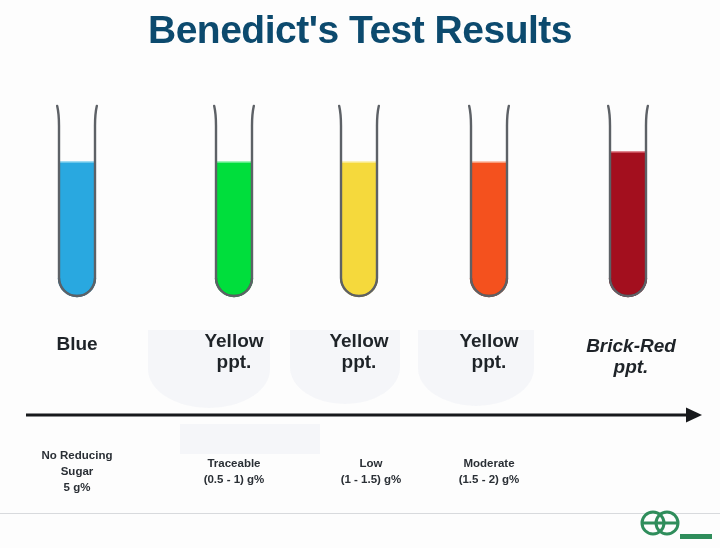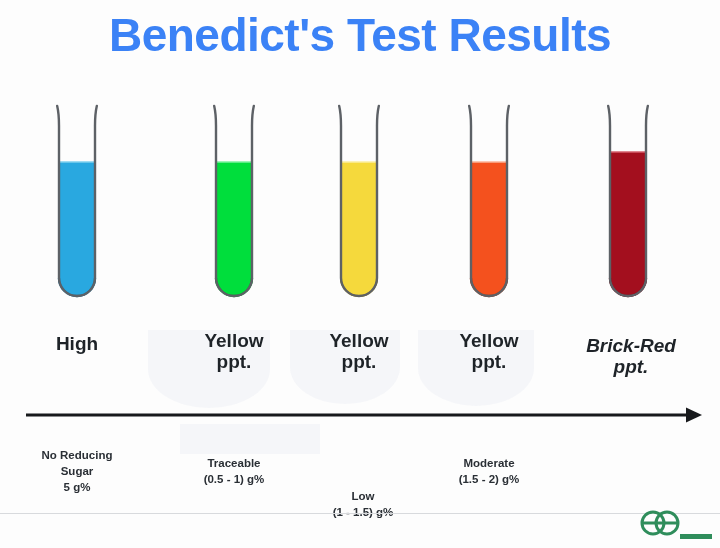--- a/index.html
+++ b/index.html
@@ -18,23 +18,23 @@
     overflow: hidden;
   }
 
   
   #title {
     position: absolute;
     top: 8px;
     left: 0;
     width: 720px;
     text-align: center;
-    font-size: 46px;
+    font-size: 39px;
     font-weight: bold;
-    color: #3b82f6;
+    color: #0c4a6e;
     letter-spacing: -0.5px;
     font-family: "Liberation Sans", sans-serif;
     white-space: nowrap;
   }
 
   
   .wm-blob {
     position: absolute;
     background: #f3f5f8;
     opacity: 0.85;
@@ -223,21 +223,21 @@
           <path d="M6,174 A18,18 0 0 0 42,174" fill="none" stroke="#78000f" stroke-width="2.4"></path>
           <line x1="6" y1="48" x2="42" y2="48" stroke="#d4606c" stroke-width="1.6"></line>
           <path d="M4.2,2 C5.6,8 6,14 6,22 L6,174 A18,18 0 0 0 42,174 L42,22 C42,14 42.4,8 43.8,2" fill="none" stroke="#5d6166" stroke-width="2.4" stroke-linecap="round"></path>
         </svg>
       </div>
     </div>
 
   </div>
 
   <div class="color-label" style="left:2px; top:333px;">
-    <div>High</div>
+    <div>Blue</div>
   </div>
   <div class="color-label" style="left:159px; top:330px;">
     <div>Yellow</div>
     <div>ppt.</div>
   </div>
   <div class="color-label" style="left:284px; top:330px;">
     <div>Yellow</div>
     <div>ppt.</div>
   </div>
   <div class="color-label" style="left:414px; top:330px;">
@@ -256,21 +256,21 @@
 
   <div class="conc-label" style="left:2px; top:448px;">
     <div>No Reducing</div>
     <div>Sugar</div>
     <div>5 g%</div>
   </div>
   <div class="conc-label" style="left:159px; top:456px;">
     <div>Traceable</div>
     <div>(0.5 - 1) g%</div>
   </div>
-  <div class="conc-label" style="left:288px; top:456px;margin-top:33px;">
+  <div class="conc-label" style="left:296px; top:456px;">
     <div>Low</div>
     <div>(1 - 1.5) g%</div>
   </div>
   <div class="conc-label" style="left:414px; top:456px;">
     <div>Moderate</div>
     <div>(1.5 - 2) g%</div>
   </div>
 
   <div id="divider"></div>
 

